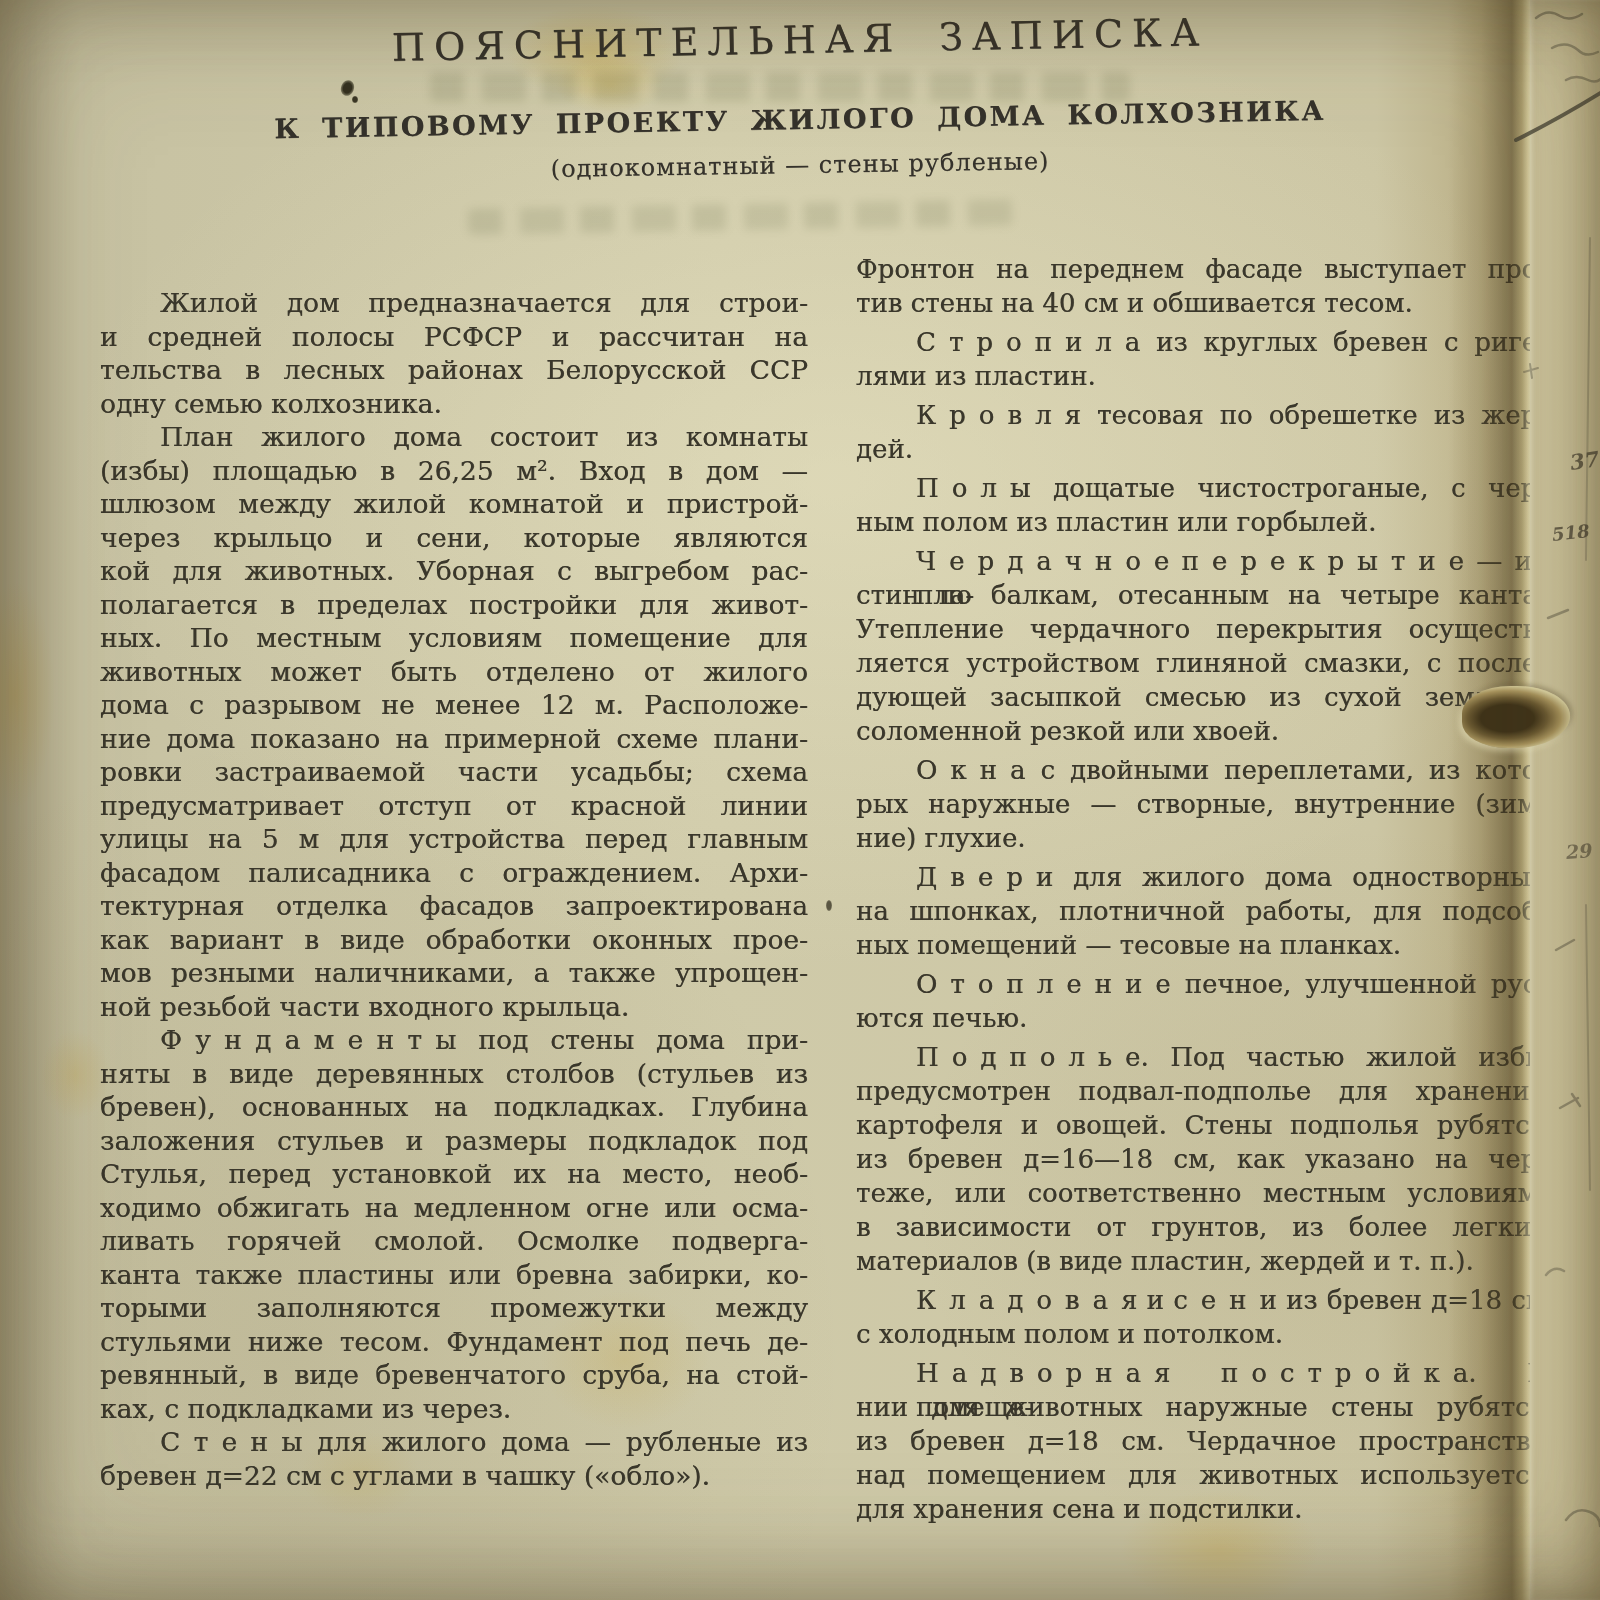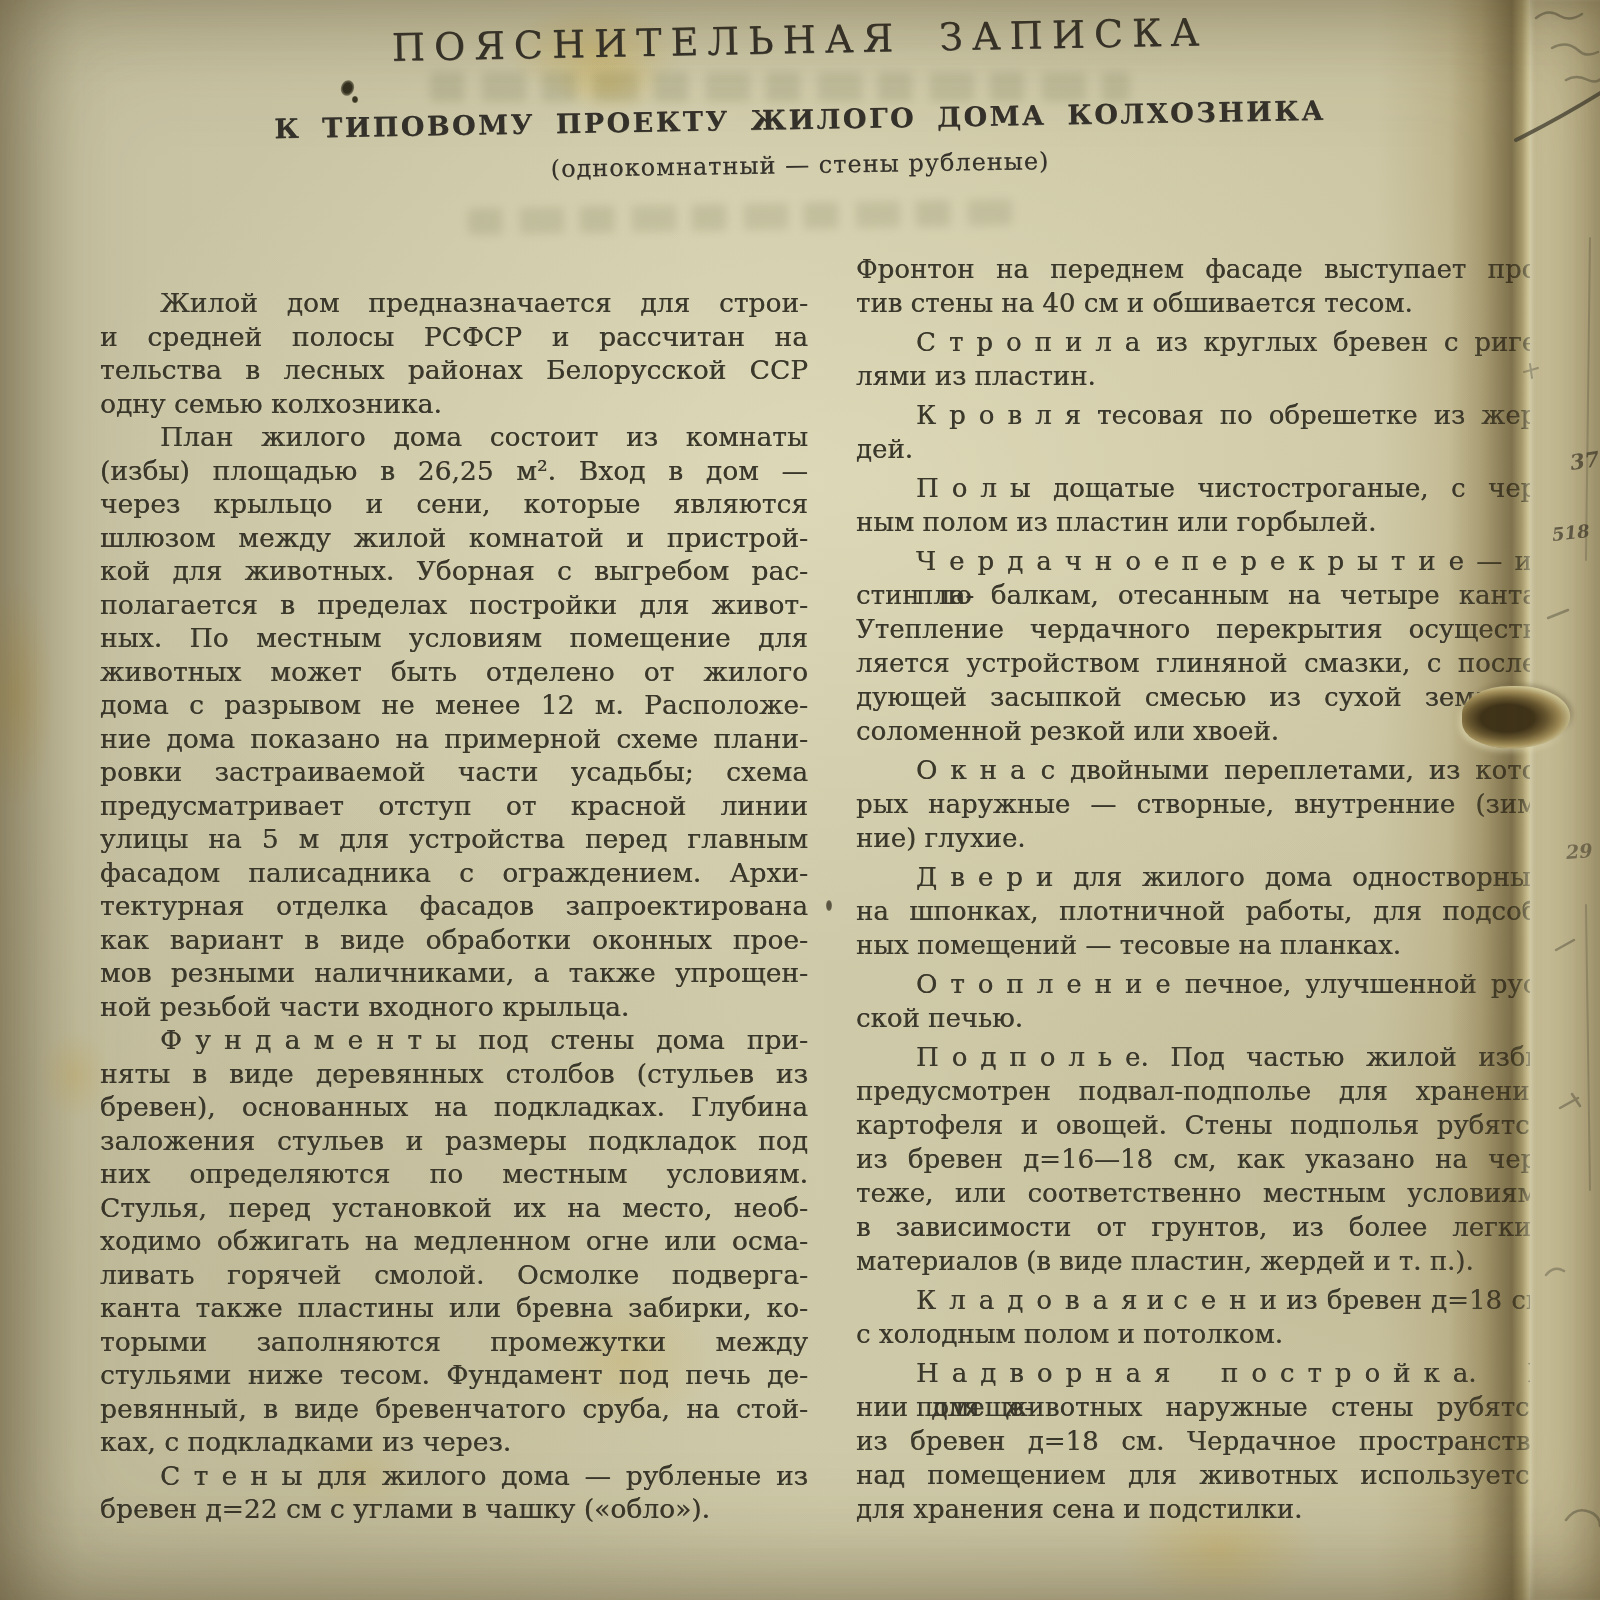--- a/index.html
+++ b/index.html
@@ -85,43 +85,42 @@
   <div class="col col-left">
       <div class="par">
         <div class="line first">Жилой дом предназначается для строи-</div>
         <div class="line">и средней полосы РСФСР и рассчитан на</div>
         <div class="line">тельства в лесных районах Белорусской ССР</div>
         <div class="line last">одну семью колхозника.</div>
       </div>
       <div class="par">
         <div class="line first">План жилого дома состоит из комнаты</div>
         <div class="line">(избы) площадью в 26,25 м². Вход в дом —</div>
+        <div class="line">шлюзом между жилой комнатой и пристрой-</div>
         <div class="line">через крыльцо и сени, которые являются</div>
-        <div class="line">шлюзом между жилой комнатой и пристрой-</div>
         <div class="line">кой для животных. Уборная с выгребом рас-</div>
         <div class="line">полагается в пределах постройки для живот-</div>
         <div class="line">ных. По местным условиям помещение для</div>
         <div class="line">животных может быть отделено от жилого</div>
         <div class="line">дома с разрывом не менее 12 м. Расположе-</div>
         <div class="line">ние дома показано на примерной схеме плани-</div>
         <div class="line">ровки застраиваемой части усадьбы; схема</div>
         <div class="line">предусматривает отступ от красной линии</div>
         <div class="line">улицы на 5 м для устройства перед главным</div>
         <div class="line">фасадом палисадника с ограждением. Архи-</div>
         <div class="line">тектурная отделка фасадов запроектирована</div>
         <div class="line">как вариант в виде обработки оконных прое-</div>
         <div class="line">мов резными наличниками, а также упрощен-</div>
         <div class="line last">ной резьбой части входного крыльца.</div>
       </div>
       <div class="par">
         <div class="line first">Ф у н д а м е н т ы под стены дома при-</div>
         <div class="line">няты в виде деревянных столбов (стульев из</div>
         <div class="line">бревен), основанных на подкладках. Глубина</div>
         <div class="line">заложения стульев и размеры подкладок под</div>
-        <div class="line">них определяются по местным условиям.</div>
         <div class="line">Стулья, перед установкой их на место, необ-</div>
         <div class="line">ходимо обжигать на медленном огне или осма-</div>
         <div class="line">ливать горячей смолой. Осмолке подверга-</div>
         <div class="line">канта также пластины или бревна забирки, ко-</div>
         <div class="line">торыми заполняются промежутки между</div>
         <div class="line">стульями ниже тесом. Фундамент под печь де-</div>
         <div class="line">ревянный, в виде бревенчатого сруба, на стой-</div>
         <div class="line last">ках, с подкладками из через.</div>
       </div>
       <div class="par">
@@ -159,21 +158,21 @@
         <div class="line">рых наружные — створные, внутренние (зим-</div>
         <div class="line last">ние) глухие.</div>
       </div>
       <div class="par">
         <div class="line first">Д в е р и для жилого дома одностворные</div>
         <div class="line">на шпонках, плотничной работы, для подсоб-</div>
         <div class="line last">ных помещений — тесовые на планках.</div>
       </div>
       <div class="par">
         <div class="line first">О т о п л е н и е печное, улучшенной рус-</div>
-        <div class="line last">ской печью.</div>
+        <div class="line last">ются печью.</div>
       </div>
       <div class="par">
         <div class="line first">П о д п о л ь е. Под частью жилой избы</div>
         <div class="line">предусмотрен подвал-подполье для хранения</div>
         <div class="line">картофеля и овощей. Стены подполья рубятся</div>
         <div class="line">из бревен д=16—18 см, как указано на чер-</div>
         <div class="line">теже, или соответственно местным условиям,</div>
         <div class="line">в зависимости от грунтов, из более легких</div>
         <div class="line last">материалов (в виде пластин, жердей и т. п.).</div>
       </div>

